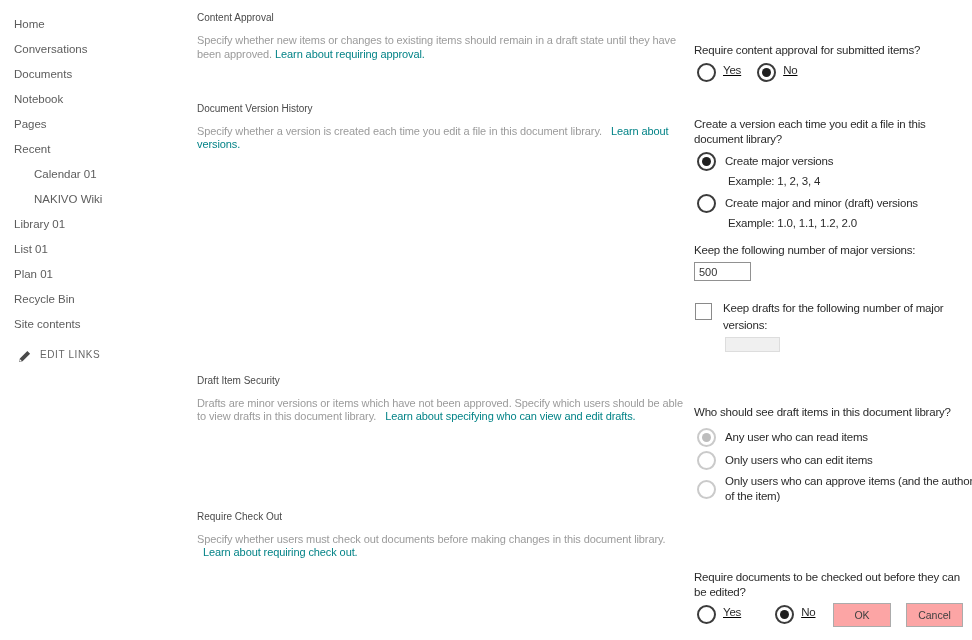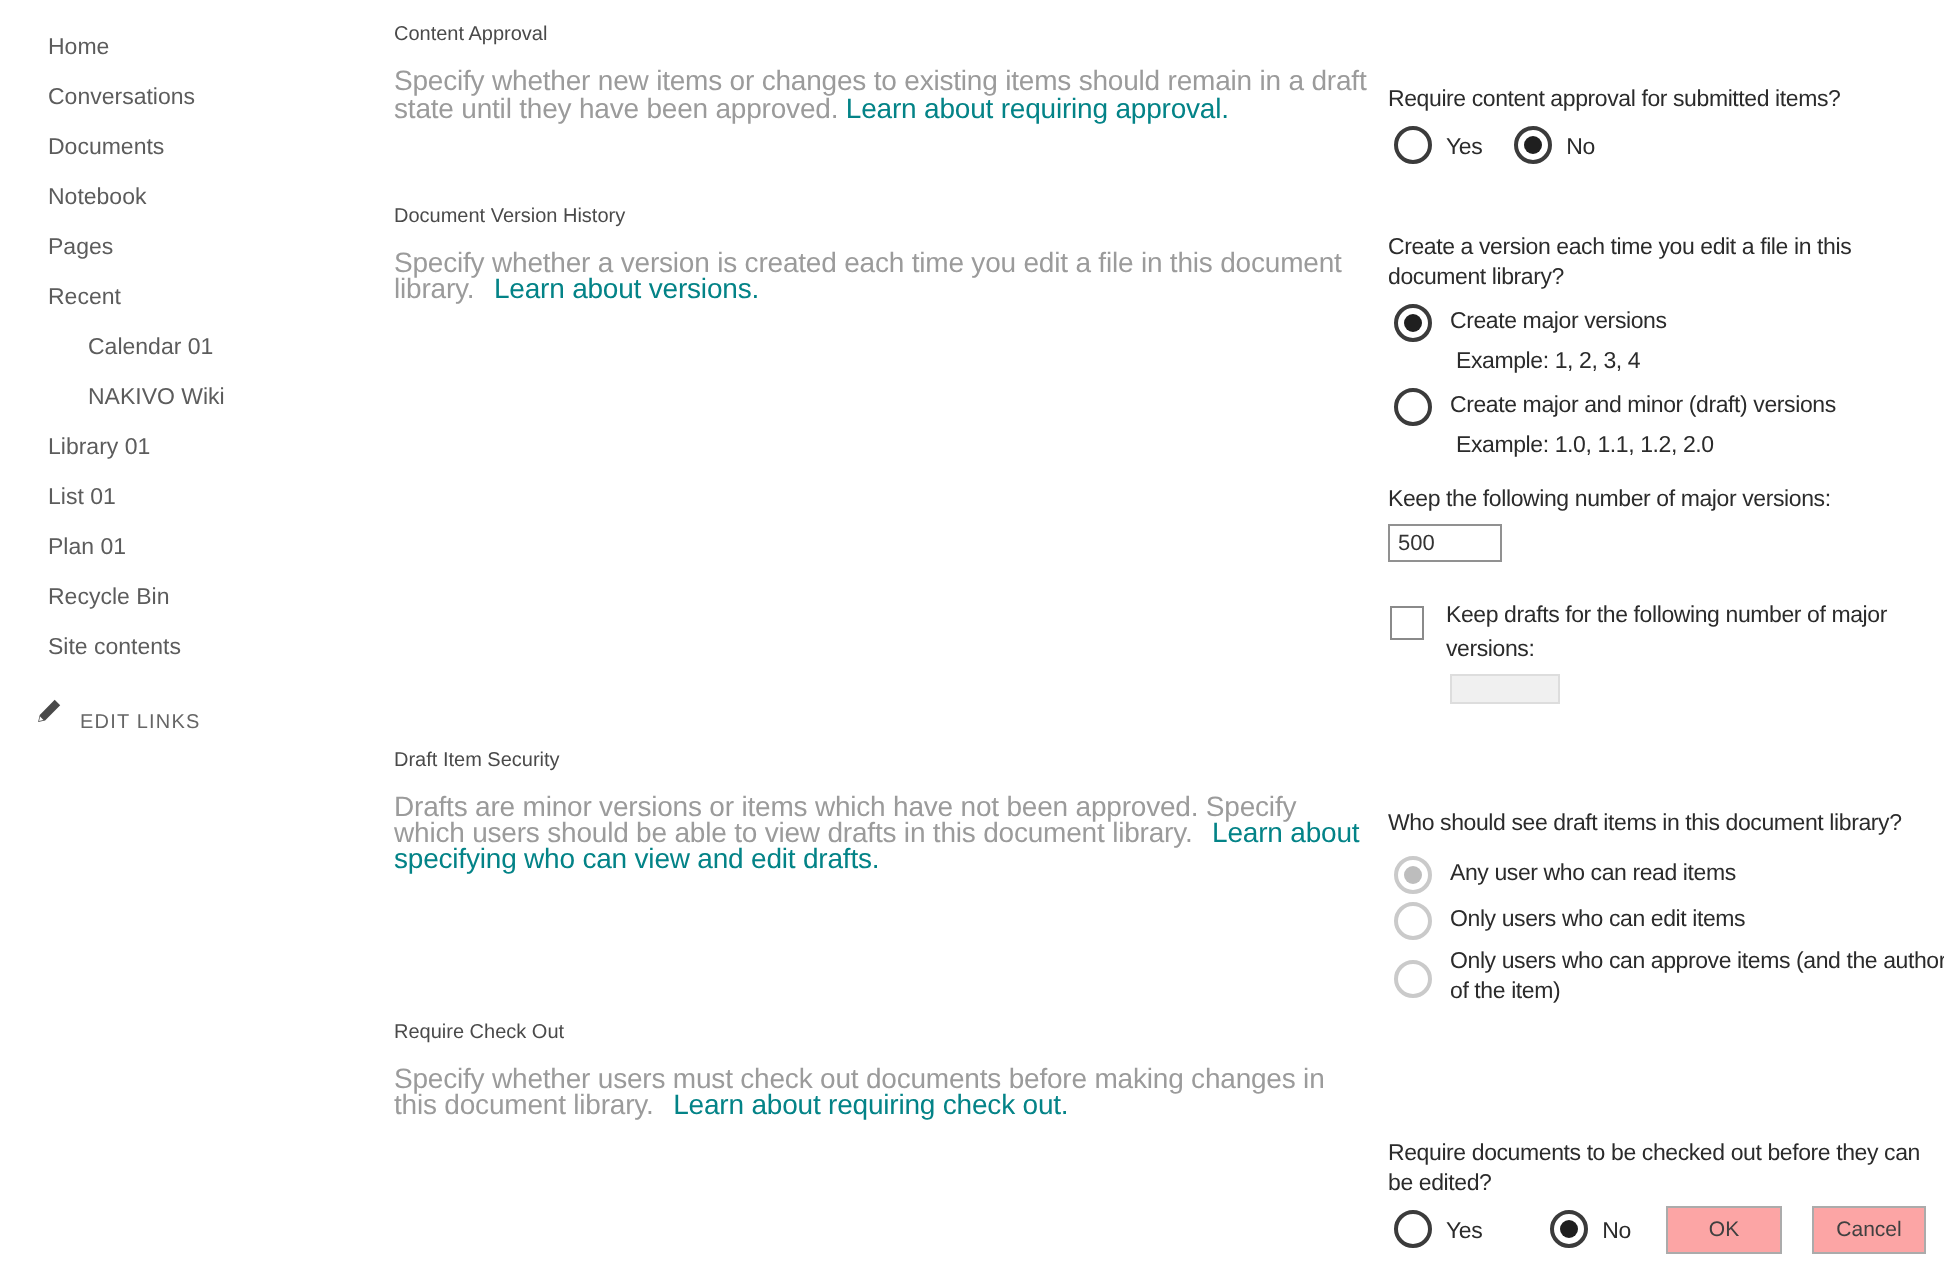--- a/index.html
+++ b/index.html
@@ -1,32 +1,32 @@
 <!DOCTYPE html>
 <html><head>
 <meta charset="utf-8">
 <style>
   * { margin:0; padding:0; box-sizing:border-box; }
   html,body { background:#fff; }
   body { font-family:"Liberation Sans","DejaVu Sans",sans-serif; width:972px; height:640px; overflow:hidden; }
   .page { position:relative; width:972px; height:640px; background:#fff; }
 
   
-  .sidebar { position:absolute; left:24px; top:12px; width:170px; }
+  .sidebar { position:absolute; left:14px; top:12px; width:170px; }
   .nav-item { height:25px; line-height:25px; font-size:11.5px; color:#5c5c5c; cursor:pointer; white-space:nowrap; }
   .nav-item.indent { padding-left:20px; }
-  .edit-links { position:absolute; left:18px; top:349px; display:flex; align-items:flex-end; gap:9px; cursor:pointer; }
+  .edit-links { position:absolute; left:18px; top:349px; display:flex; align-items:flex-start; gap:9px; cursor:pointer; }
   .edit-links svg { width:13px; height:13px; }
   .edit-links-label { font-size:10px; letter-spacing:.6px; color:#666; }
 
   
   .middle { position:absolute; left:197px; top:0; width:490px; }
   .section { position:absolute; left:0; width:490px; }
   .sec-title { font-size:10px; color:#4a4a4a; margin-bottom:11px; }
-  .sec-desc { font-size:14px; letter-spacing:-0.1px; line-height:13px; color:#9b9b9b; }
+  .sec-desc { font-size:11px; letter-spacing:-0.1px; line-height:13px; color:#9b9b9b; }
   .learn-link { color:#038387; text-decoration:none; cursor:pointer; }
   .learn-link.inline { margin-left:6px; }
   .learn-link.block { display:inline-block; margin-top:1px; }
   .sec-ca  { top:12px; }
   .sec-dvh { top:103px; }
   .sec-dis { top:375px; }
   .sec-rco { top:511px; }
 
   
   .rightcol { position:absolute; left:694px; top:0; width:280px; }
@@ -41,21 +41,21 @@
 
   .radio { width:19px; height:19px; border:2px solid #3b3b3b; border-radius:50%; background:#fff; position:relative; flex:0 0 auto; cursor:pointer; }
   .radio.checked::after { content:""; position:absolute; left:3px; top:3px; width:9px; height:9px; border-radius:50%; background:#1f1f1f; }
   .radio.disabled { border-color:#cacaca; cursor:default; }
   .radio.disabled.checked::after { background:#bdbdbd; }
 
   .radio-row { display:flex; align-items:center; margin-left:3px; }
   .radio-row .radio { margin-right:9px; }
   .radio-label { font-size:11.5px; letter-spacing:-0.2px; line-height:15px; color:#2b2b2b; }
   .inline-choices { display:flex; align-items:center; margin-top:5px; margin-left:3px; }
-  .choice { display:flex; align-items:flex-end; }
+  .choice { display:flex; align-items:flex-start;text-decoration:underline; }
   .choice .radio { margin-right:7px; }
   .gap-sm { margin-left:16px; }
   .gap-lg { margin-left:34px; }
 
   .rb-q2 .radio-row { margin-top:5px; }
   .example { font-size:11.5px; letter-spacing:-0.2px; color:#2b2b2b; margin:2px 0 2px 34px; line-height:16px; }
 
   .text-input { display:block; width:57px; height:19px; margin-top:4px; border:1px solid #919191; background:#fff; font-family:inherit; font-size:11px; color:#333; padding:4px 4px; }
   .text-input.disabled { width:55px; height:15px; margin-left:31px; margin-top:4px; background:#f0f0f0; border:1px solid #ddd; }
 

